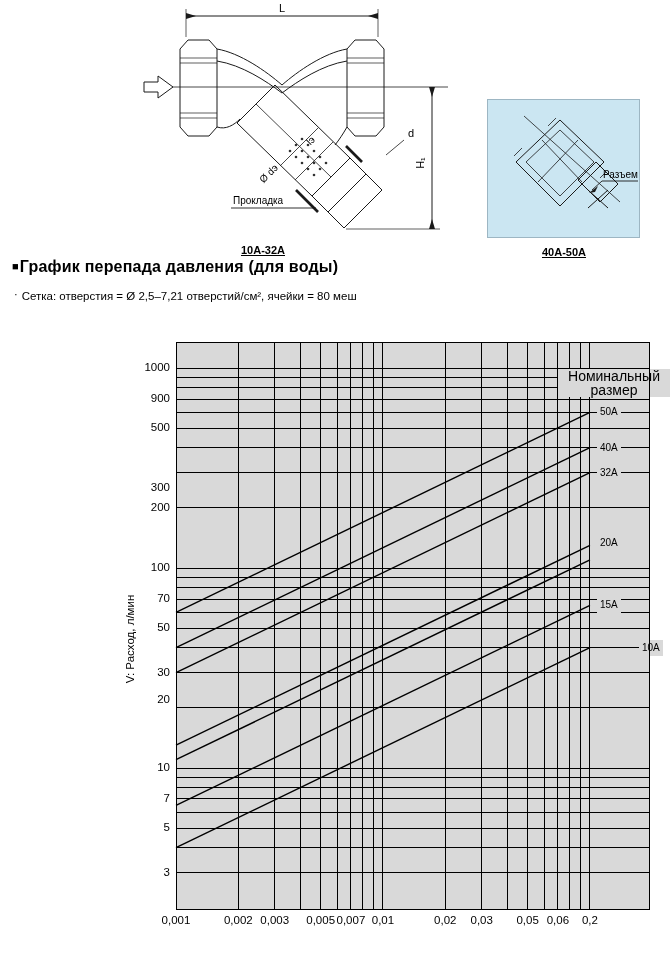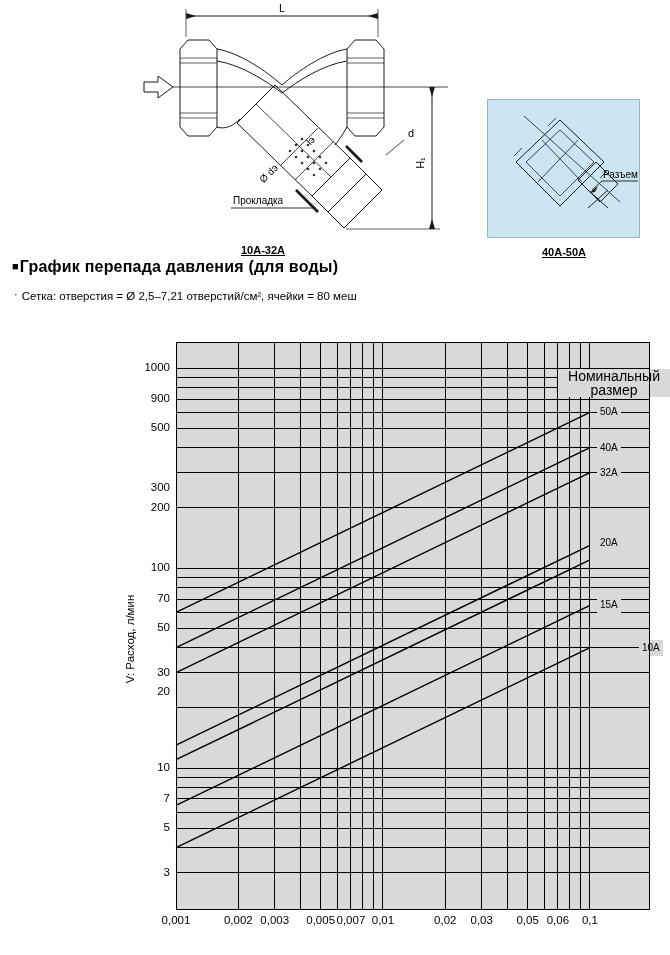--- a/index.html
+++ b/index.html
@@ -227,30 +227,30 @@
       <div class="xtick" style="left: -30px;">0,001</div>
       <div class="xtick" style="left: 32.3083px;">0,002</div>
       <div class="xtick" style="left: 68.7564px;">0,003</div>
       <div class="xtick" style="left: 114.675px;">0,005</div>
       <div class="xtick" style="left: 144.922px;">0,007</div>
       <div class="xtick" style="left: 176.984px;">0,01</div>
       <div class="xtick" style="left: 239.292px;">0,02</div>
       <div class="xtick" style="left: 275.74px;">0,03</div>
       <div class="xtick" style="left: 321.659px;">0,05</div>
       <div class="xtick" style="left: 351.905px;">0,06</div>
-      <div class="xtick" style="left: 383.968px;">0,1</div>
+      <div class="xtick" style="left: 383.968px;">0,2</div>
       <div class="ytick" style="top: 19.064px;">1000</div>
       <div class="ytick" style="top: 50.0411px;">900</div>
       <div class="ytick" style="top: 79.2637px;">500</div>
       <div class="ytick" style="top: 139px;">300</div>
       <div class="ytick" style="top: 158.843px;">200</div>
       <div class="ytick" style="top: 219.043px;">100</div>
       <div class="ytick" style="top: 250.02px;">70</div>
       <div class="ytick" style="top: 279px;">50</div>
       <div class="ytick" style="top: 323.608px;">30</div>
-      <div class="ytick" style="top: 343px;">20</div>
+      <div class="ytick" style="top: 351px;">20</div>
       <div class="ytick" style="top: 419.022px;">10</div>
       <div class="ytick" style="top: 449.999px;">7</div>
       <div class="ytick" style="top: 479.222px;">5</div>
       <div class="ytick" style="top: 523.587px;">3</div>
     </div>
 
 </div>
 
 </body></html>

